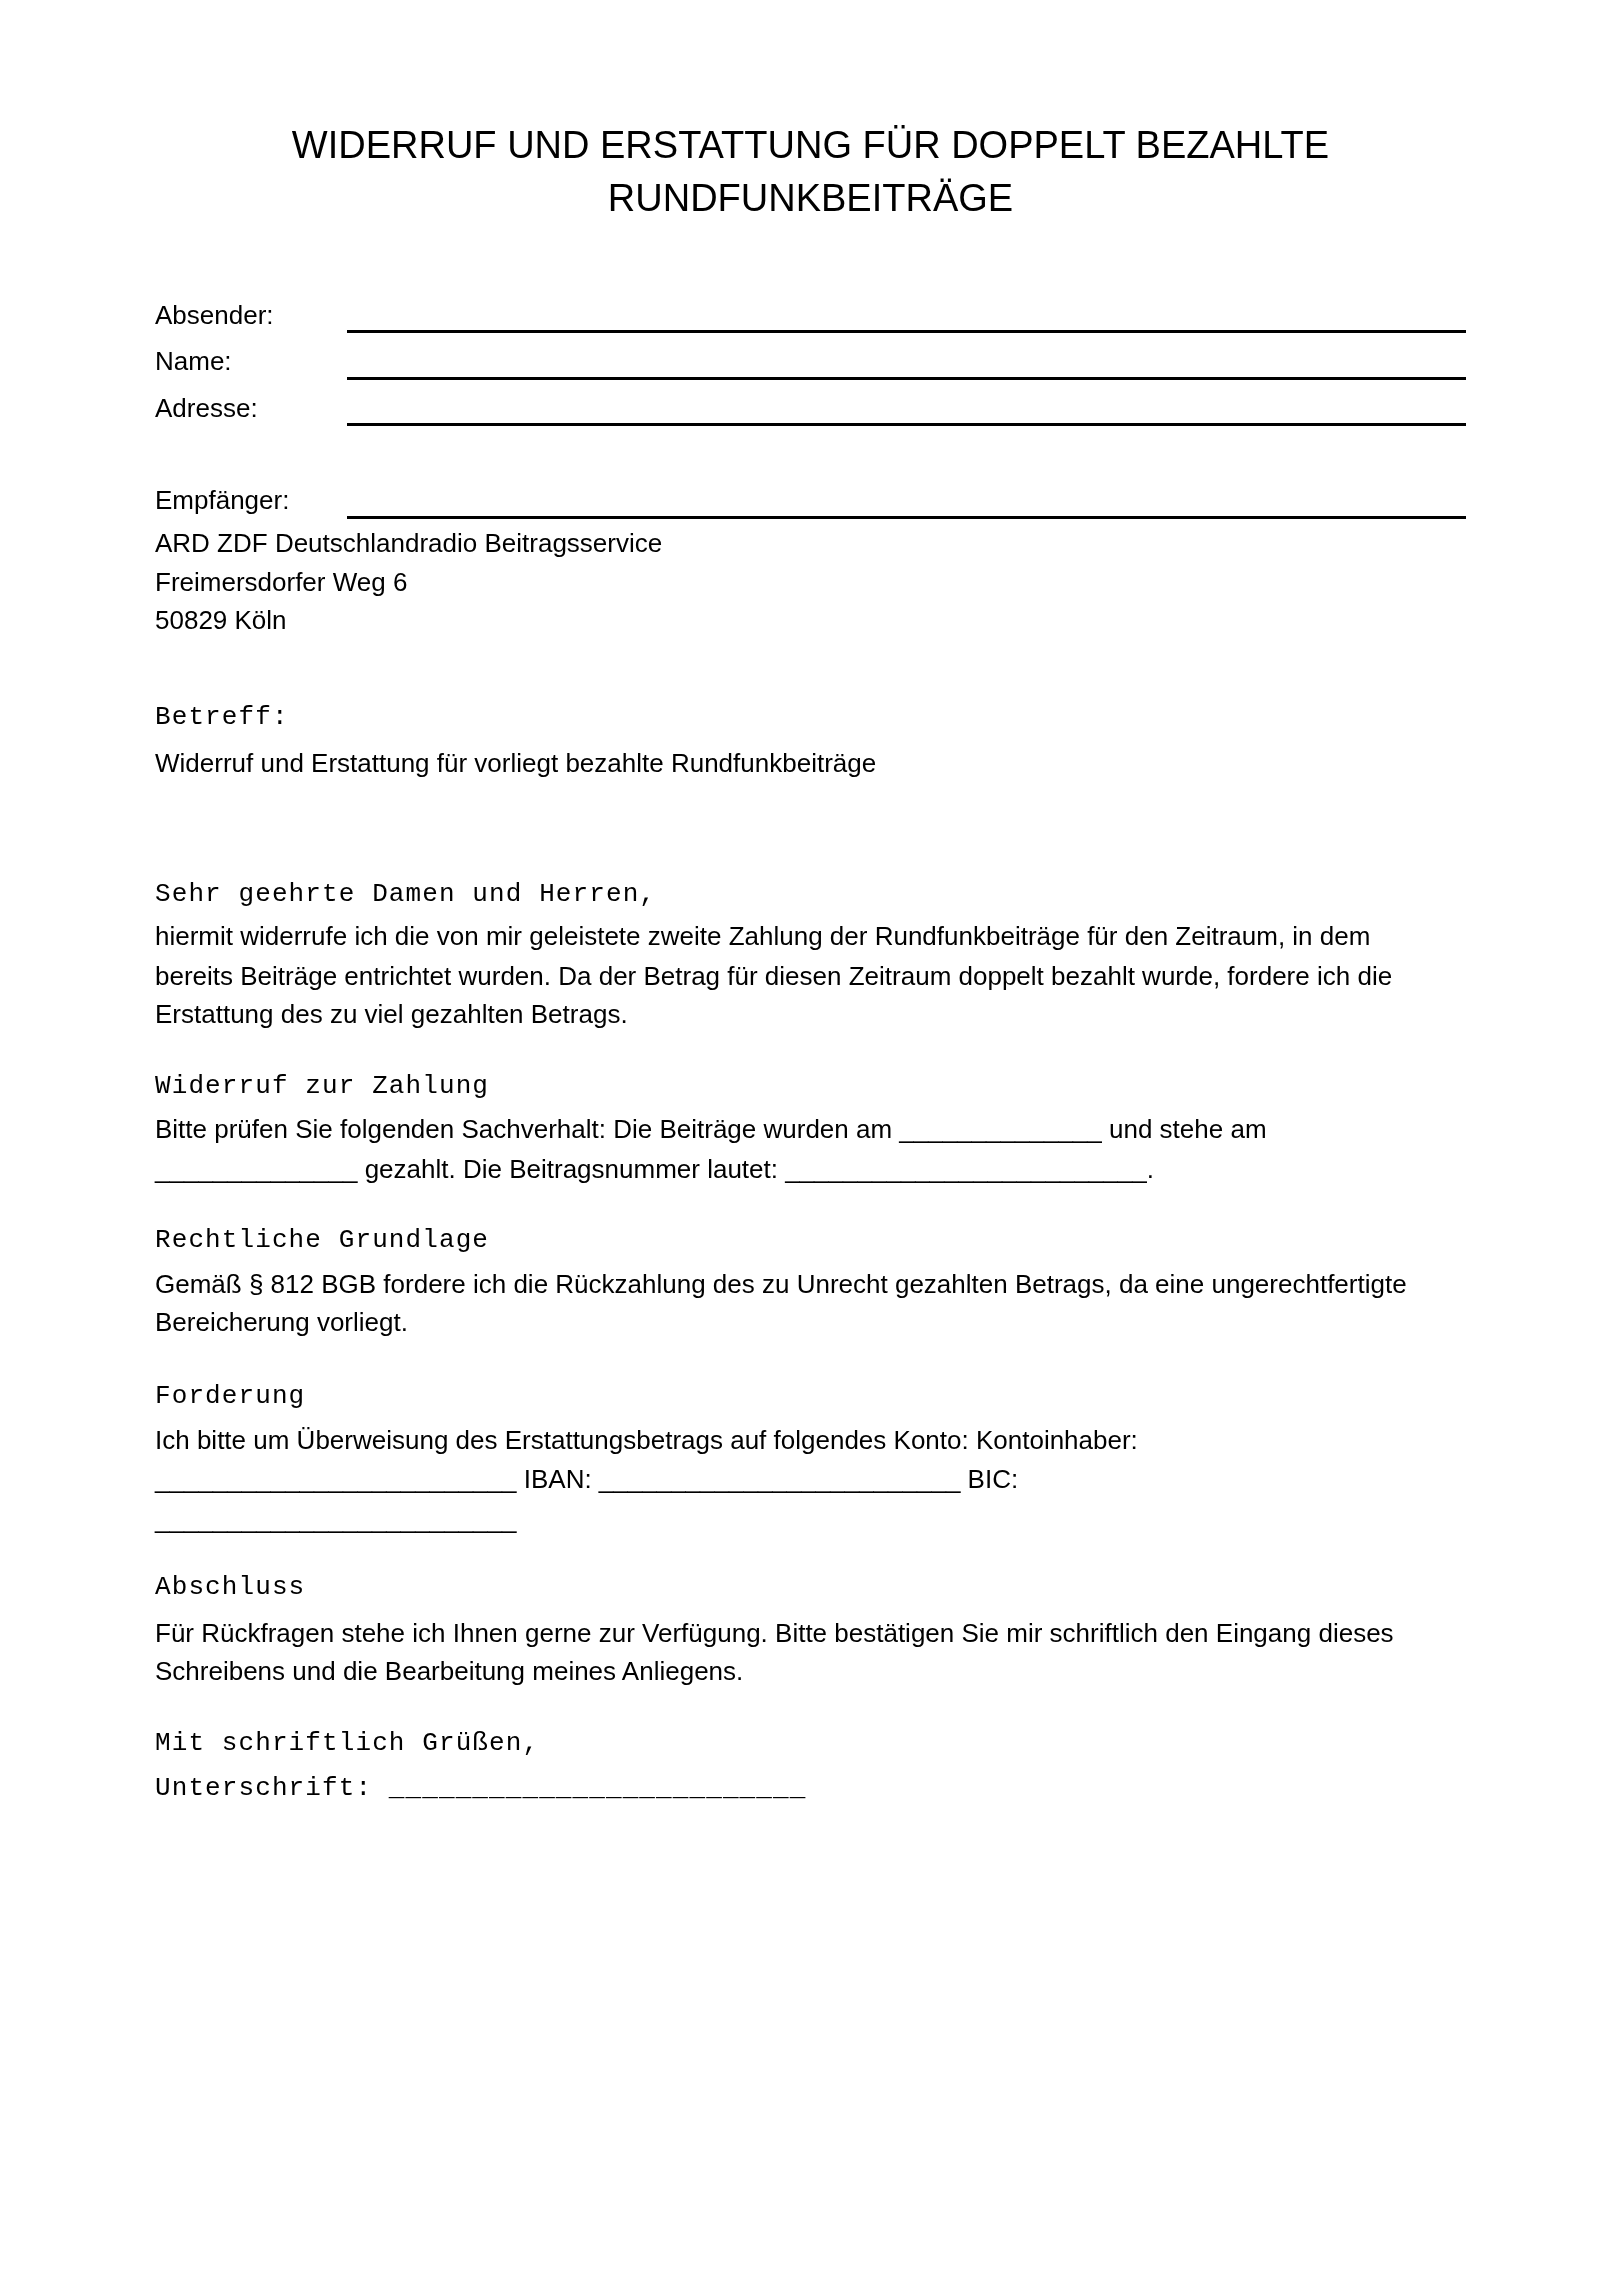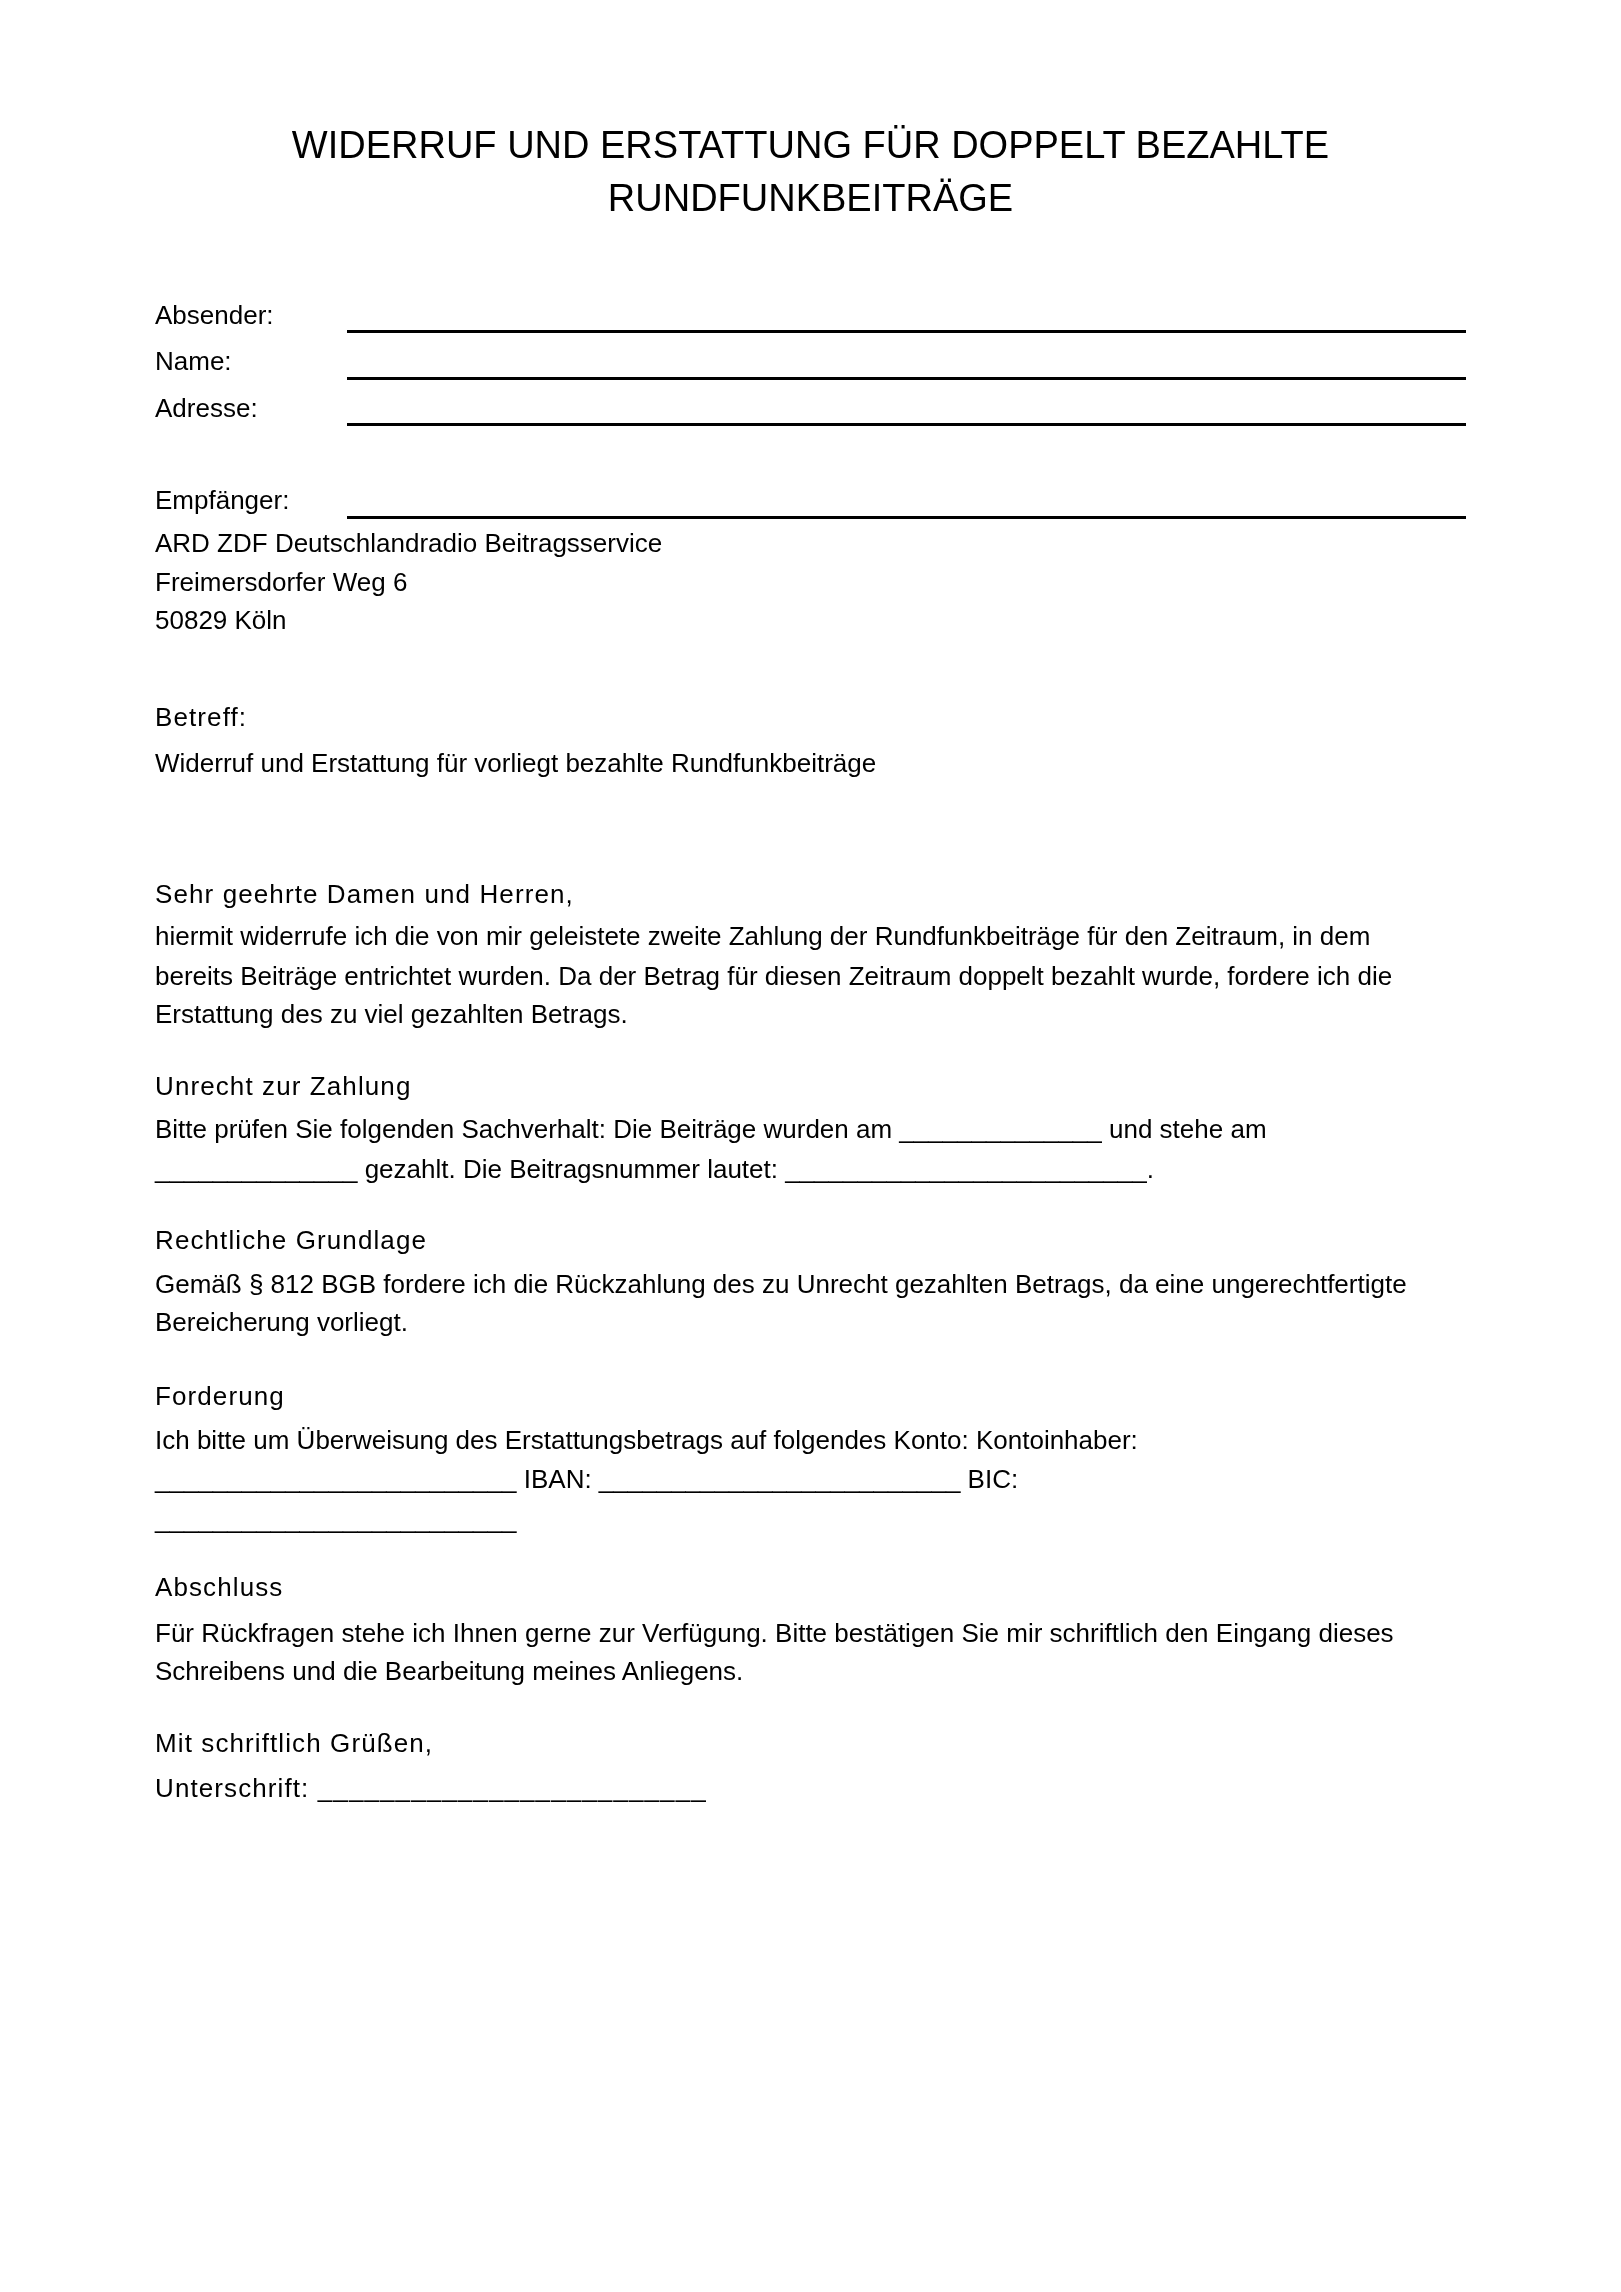--- a/index.html
+++ b/index.html
@@ -1,19 +1,19 @@
 <!DOCTYPE html>
 <html><head>
   <meta charset="utf-8">
   <style>
     html, body { margin: 0; padding: 0; background: #ffffff; }
     body { width: 1621px; height: 2293px; position: relative; overflow: hidden;
            font-family: "Liberation Sans", sans-serif; color: #000000; }
     .ln { position: absolute; left: 155px; font-size: 26px; line-height: 29px; white-space: pre; }
-    .hd { letter-spacing: 1.1px; }
+    .hd { letter-spacing: 1.1px; font-family: Liberation Mono, monospace; }
     .title { position: absolute; left: 0; width: 1621px; text-align: center;
              font-size: 38px; line-height: 43px; white-space: pre; }
     .rule { position: absolute; left: 347px; width: 1119px; height: 2.9px; background: #000; }
   </style>
 </head>
 <body>
 
 <div>
 
   <div class="title" style="top:124px">WIDERRUF UND ERSTATTUNG FÜR DOPPELT BEZAHLTE</div>
@@ -36,21 +36,21 @@
   <div class="ln" style="top:606px">50829 Köln</div>
 
   <div class="ln hd" style="top:703px">Betreff:</div>
   <div class="ln" style="top:749px">Widerruf und Erstattung für vorliegt bezahlte Rundfunkbeiträge</div>
 
   <div class="ln hd" style="top:880px">Sehr geehrte Damen und Herren,</div>
   <div class="ln" style="top:922px">hiermit widerrufe ich die von mir geleistete zweite Zahlung der Rundfunkbeiträge für den Zeitraum, in dem</div>
   <div class="ln" style="top:962px">bereits Beiträge entrichtet wurden. Da der Betrag für diesen Zeitraum doppelt bezahlt wurde, fordere ich die</div>
   <div class="ln" style="top:1000px">Erstattung des zu viel gezahlten Betrags.</div>
 
-  <div class="ln hd" style="top:1072px">Unrecht zur Zahlung</div>
+  <div class="ln hd" style="top:1072px">Widerruf zur Zahlung</div>
   <div class="ln" style="top:1115px">Bitte prüfen Sie folgenden Sachverhalt: Die Beiträge wurden am ______________ und stehe am</div>
   <div class="ln" style="top:1155px">______________ gezahlt. Die Beitragsnummer lautet: _________________________.</div>
 
   <div class="ln hd" style="top:1226px">Rechtliche Grundlage</div>
   <div class="ln" style="top:1270px">Gemäß § 812 BGB fordere ich die Rückzahlung des zu Unrecht gezahlten Betrags, da eine ungerechtfertigte</div>
   <div class="ln" style="top:1308px">Bereicherung vorliegt.</div>
 
   <div class="ln hd" style="top:1382px">Forderung</div>
   <div class="ln" style="top:1426px">Ich bitte um Überweisung des Erstattungsbetrags auf folgendes Konto: Kontoinhaber:</div>
   <div class="ln" style="top:1465px">_________________________ IBAN: _________________________ BIC:</div>

